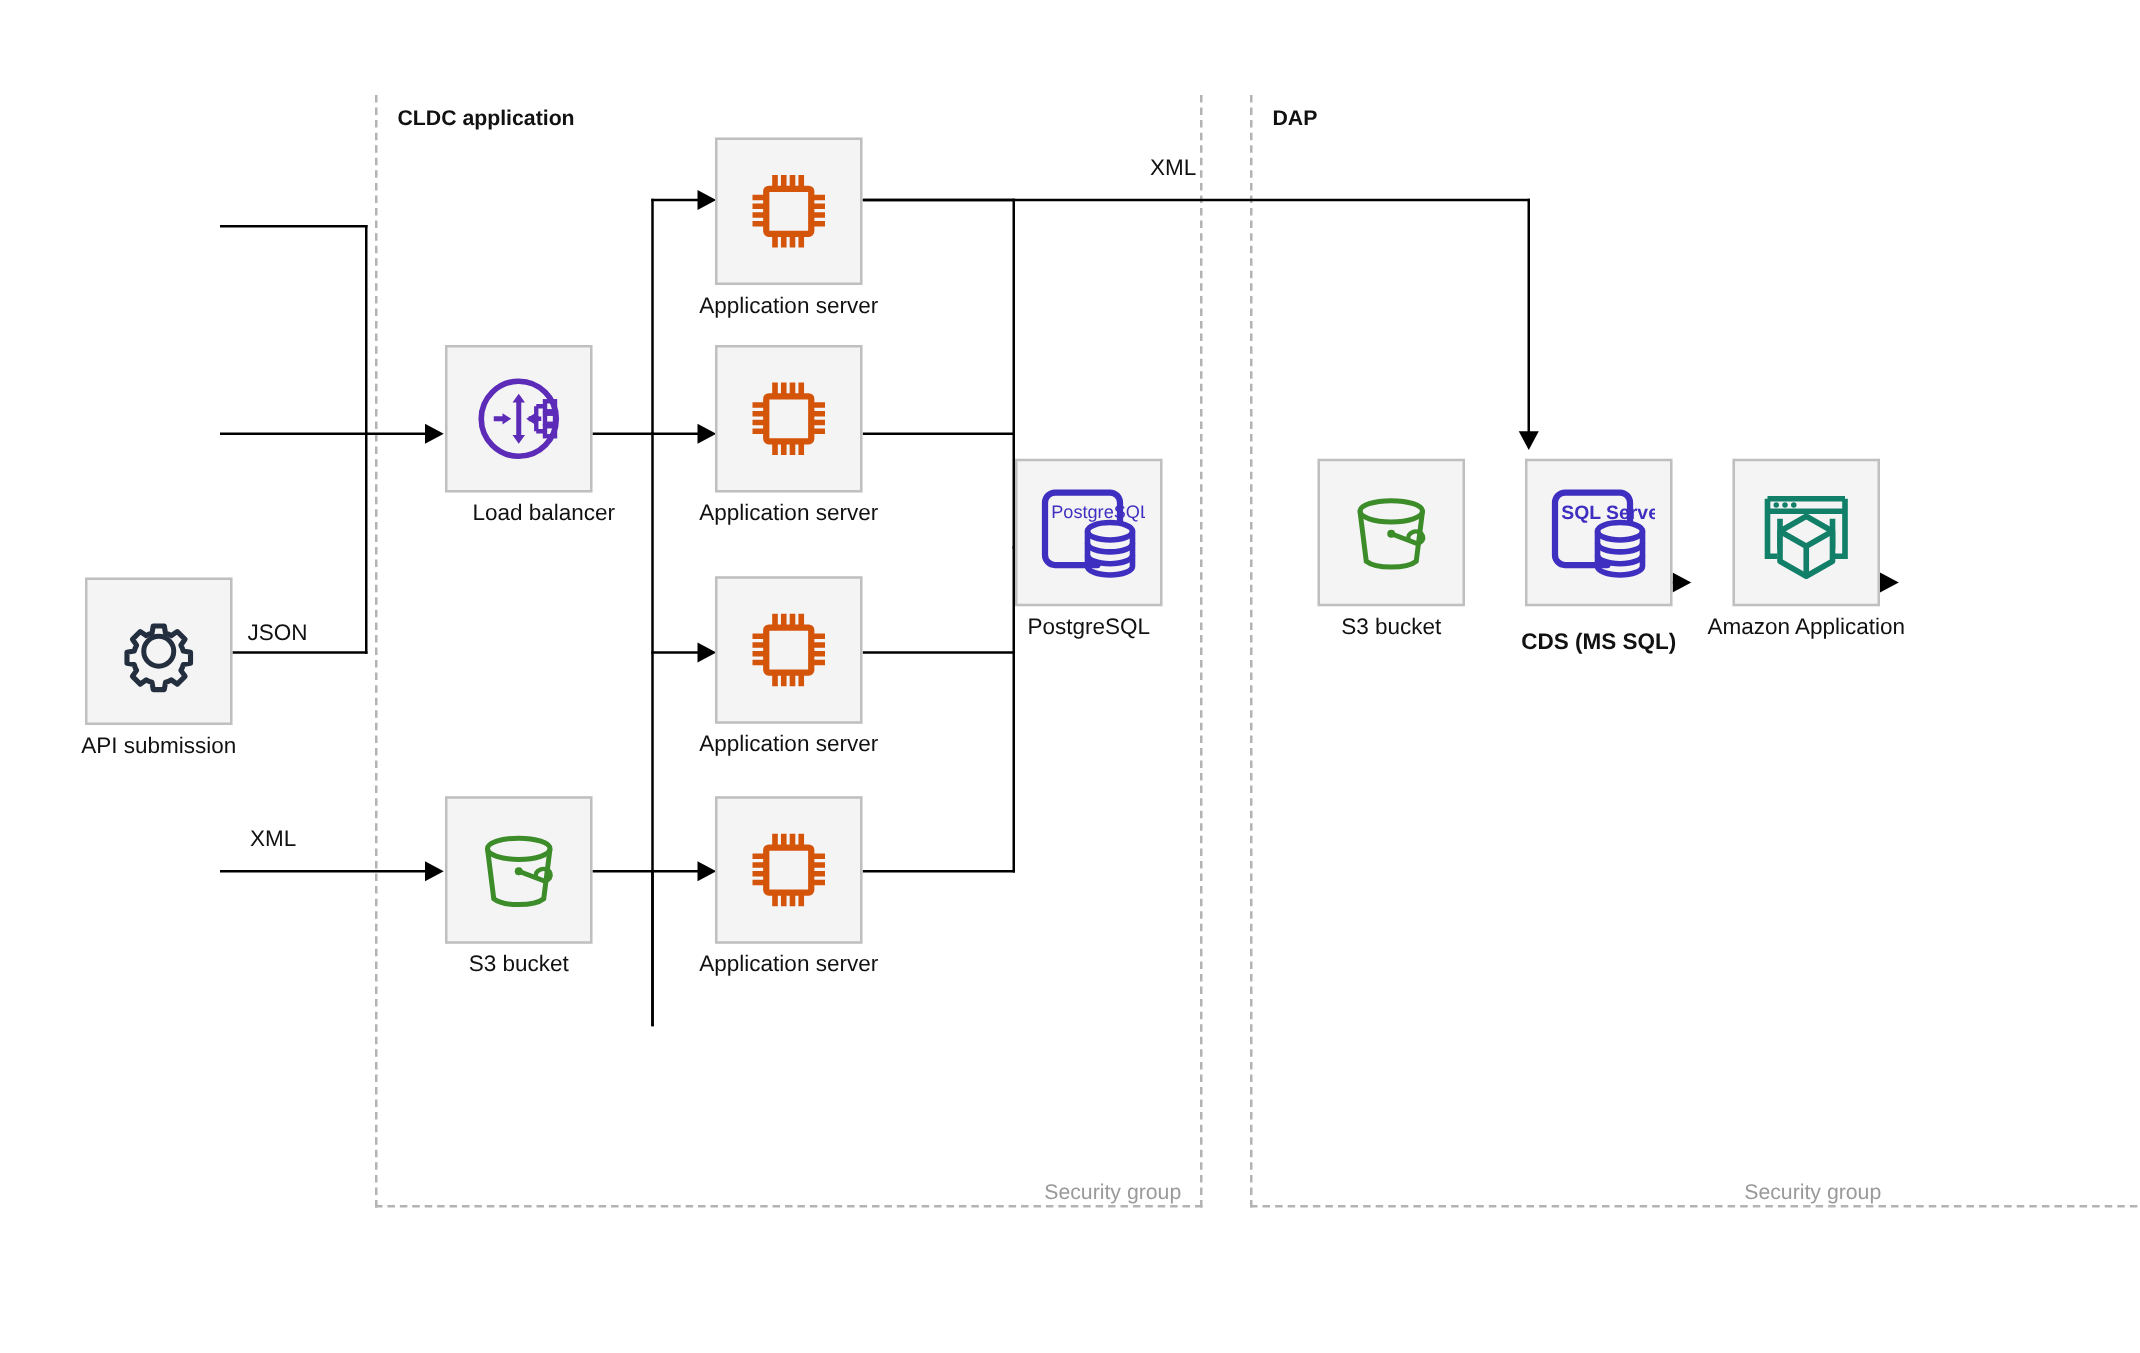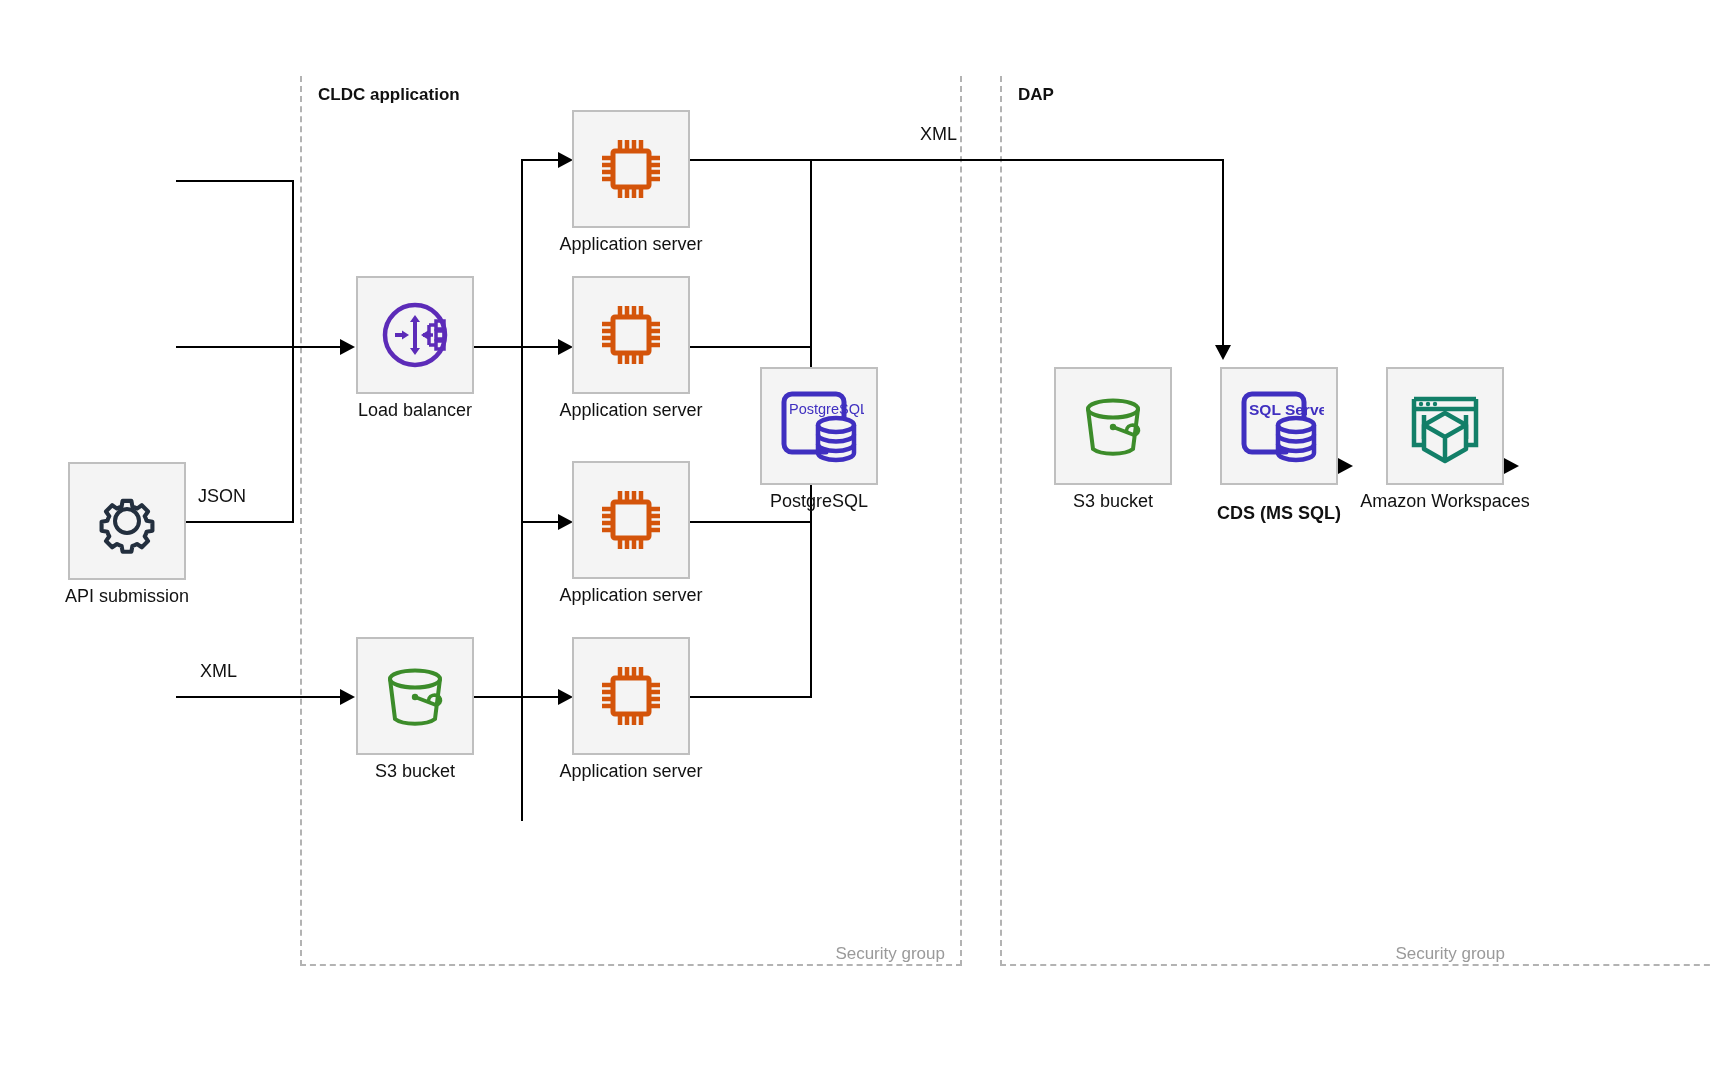--- a/index.html
+++ b/index.html
@@ -47,21 +47,21 @@
   <div class="ln lnh" style="left:176px;top:180px;width:118px;"></div>
 
   <div class="ln lnh" style="left:176px;top:346px;width:118px;"></div>
 
   <div class="ln lnh" style="left:176px;top:521px;width:118px;"></div>
 
   <div class="ln lnv" style="left:292px;top:180px;height:343px;"></div>
 
   <div class="ln lnh" style="left:292px;top:346px;width:50px;"></div>
   <div class="arrow arrow-r" style="left:340px;top:339px;"></div>
-  <div class="edge-lbl" style="left:198px;top:486px;text-align:center;">JSON</div>
+  <div class="edge-lbl" style="left:198px;top:496px;text-align:center;">JSON</div>
 
   <div class="ln lnh" style="left:176px;top:696px;width:170px;"></div>
   <div class="arrow arrow-r" style="left:340px;top:689px;"></div>
   <div class="edge-lbl" style="left:200px;top:661px;">XML</div>
 
   <div class="ln lnh" style="left:473px;top:346px;width:50px;"></div>
   <div class="ln lnv" style="left:521px;top:159px;height:662px;"></div>
   <div class="ln lnh" style="left:521px;top:159px;width:40px;"></div>
   <div class="arrow arrow-r" style="left:558px;top:152px;"></div>
   <div class="ln lnh" style="left:521px;top:346px;width:40px;"></div>
@@ -104,21 +104,21 @@
             <path d="M-7 -32 h14 l1.6 9.2 a24 24 0 0 1 7.3 3.05 l7.6 -5.3 l9.9 9.9 l-5.3 7.6 a24 24 0 0 1 3.05 7.3 l9.2 1.6 v14 l-9.2 1.6 a24 24 0 0 1 -3.05 7.3 l5.3 7.6 l-9.9 9.9 l-7.6 -5.3 a24 24 0 0 1 -7.3 3.05 l-1.6 9.2 h-14 l-1.6 -9.2 a24 24 0 0 1 -7.3 -3.05 l-7.6 5.3 l-9.9 -9.9 l5.3 -7.6 a24 24 0 0 1 -3.05 -7.3 l-9.2 -1.6 v-14 l9.2 -1.6 a24 24 0 0 1 3.05 -7.3 l-5.3 -7.6 l9.9 -9.9 l7.6 5.3 a24 24 0 0 1 7.3 -3.05 Z" transform="scale(0.63)" fill="none" stroke="#232f3e" stroke-width="6.5" stroke-linejoin="round"></path>
             <circle cx="0" cy="0" r="12" fill="none" stroke="#232f3e" stroke-width="4"></circle>
           </g>
         </svg>
       </span>
     </div>
     <span class="cap" style="top:124px;">API submission</span>
   </div>
 
 
-  <div class="node" style="left:356px;top:276px;width:118px;height:148px;">
+  <div class="node" style="left:356px;top:276px;width:118px;height:148px;padding-left:40px;">
     <div class="box" style="width:118px;height:118px;">
       <span>
         <svg width="84" height="84" viewBox="0 0 84 84">
           <circle cx="42" cy="42" r="30" fill="none" stroke="#5c2bb8" stroke-width="4.5"></circle>
           <path d="M42 26 v32" stroke="#5c2bb8" stroke-width="4"></path>
           <path d="M42 22 l5 7 h-10 Z" fill="#5c2bb8"></path>
           <path d="M42 62 l5 -7 h-10 Z" fill="#5c2bb8"></path>
           <path d="M22 42 h10" stroke="#5c2bb8" stroke-width="4"></path>
           <path d="M36 42 l-7 -4.5 v9 Z" fill="#5c2bb8"></path>
           <path d="M58 42 h-8" stroke="#5c2bb8" stroke-width="4"></path>
@@ -211,21 +211,21 @@
             <path d="M19 26 h-11 M19 33 h-11 M19 40 h-11 M19 47 h-11"></path>
             <path d="M55 26 h11 M55 33 h11 M55 40 h11 M55 47 h11"></path>
           </g>
         </svg>
       </span>
     </div>
     <span class="cap" style="top:124px;">Application server</span>
   </div>
 
 
-  <div class="node" style="left:760px;top:367px;width:118px;height:148px;">
+  <div class="node" style="left:812px;top:367px;width:118px;height:148px;">
     <div class="box" style="width:118px;height:118px;">
       <span>
         <svg width="90" height="84" viewBox="0 0 90 84">
           <path d="M52 68 H18 a8 8 0 0 1 -8 -8 V18 a8 8 0 0 1 8 -8 H62 a8 8 0 0 1 8 8 V40" fill="none" stroke="#3f2fc0" stroke-width="5" stroke-linecap="round"></path>
           <text x="15" y="30" font-family="'Liberation Sans', sans-serif" font-size="14.5" font-weight="normal" fill="#3f2fc0">PostgreSQL</text>
           <ellipse cx="62" cy="41" rx="18" ry="7" fill="#f4f4f4" stroke="#3f2fc0" stroke-width="4.5"></ellipse>
           <path d="M44 41 v28 a18 7 0 0 0 36 0 v-28" fill="none" stroke="#3f2fc0" stroke-width="4.5"></path>
           <path d="M44 50.5 a18 7 0 0 0 36 0" fill="none" stroke="#3f2fc0" stroke-width="4.5"></path>
           <path d="M44 60 a18 7 0 0 0 36 0" fill="none" stroke="#3f2fc0" stroke-width="4.5"></path>
         </svg>
@@ -276,16 +276,16 @@
           <path d="M20 28 V52" stroke="#127f68" stroke-width="4.5"></path>
           <path d="M62 28 V52" stroke="#127f68" stroke-width="4.5"></path>
           <circle cx="17" cy="17" r="2.2" fill="#127f68"></circle>
           <circle cx="24" cy="17" r="2.2" fill="#127f68"></circle>
           <circle cx="31" cy="17" r="2.2" fill="#127f68"></circle>
           <path d="M41 26 L62 38 V62 L41 74 L20 62 V38 Z" fill="#f4f4f4" stroke="#127f68" stroke-width="4.5" stroke-linejoin="round"></path>
           <path d="M20 38 L41 50 L62 38 M41 50 V74" fill="none" stroke="#127f68" stroke-width="4.5" stroke-linejoin="round"></path>
         </svg>
       </span>
     </div>
-    <span class="cap" style="top:124px;">Amazon Workspaces</span>
+    <span class="cap" style="top:124px;">Amazon Application</span>
   </div>
 
 </div>
 
 </body></html>

